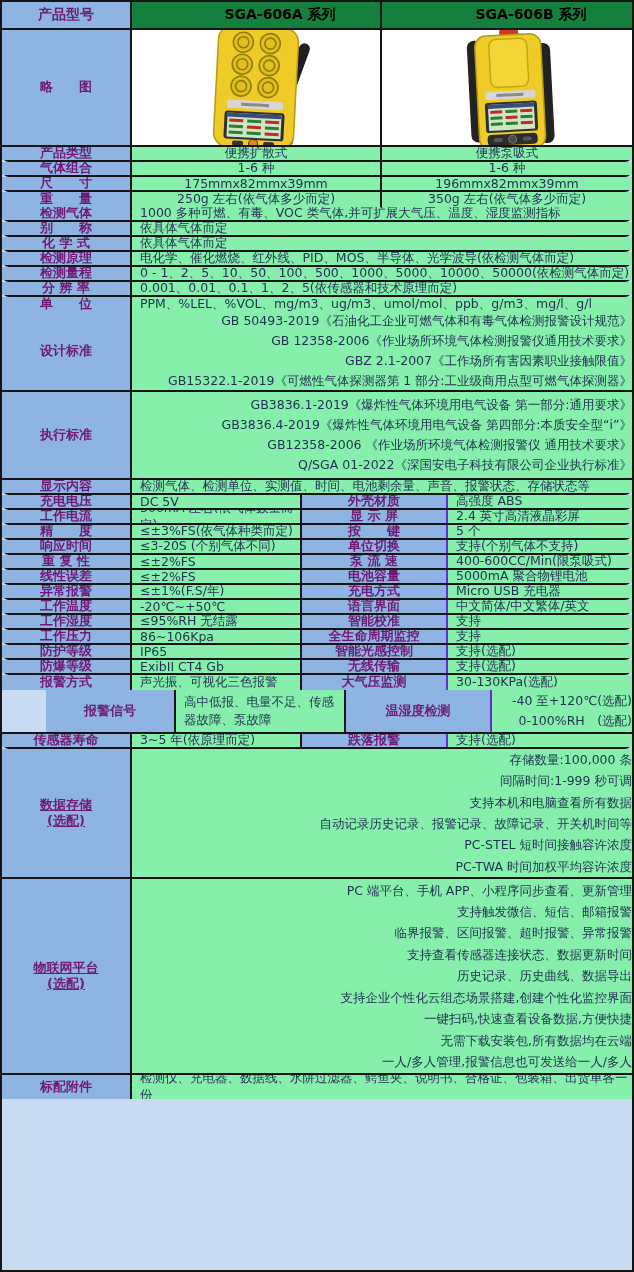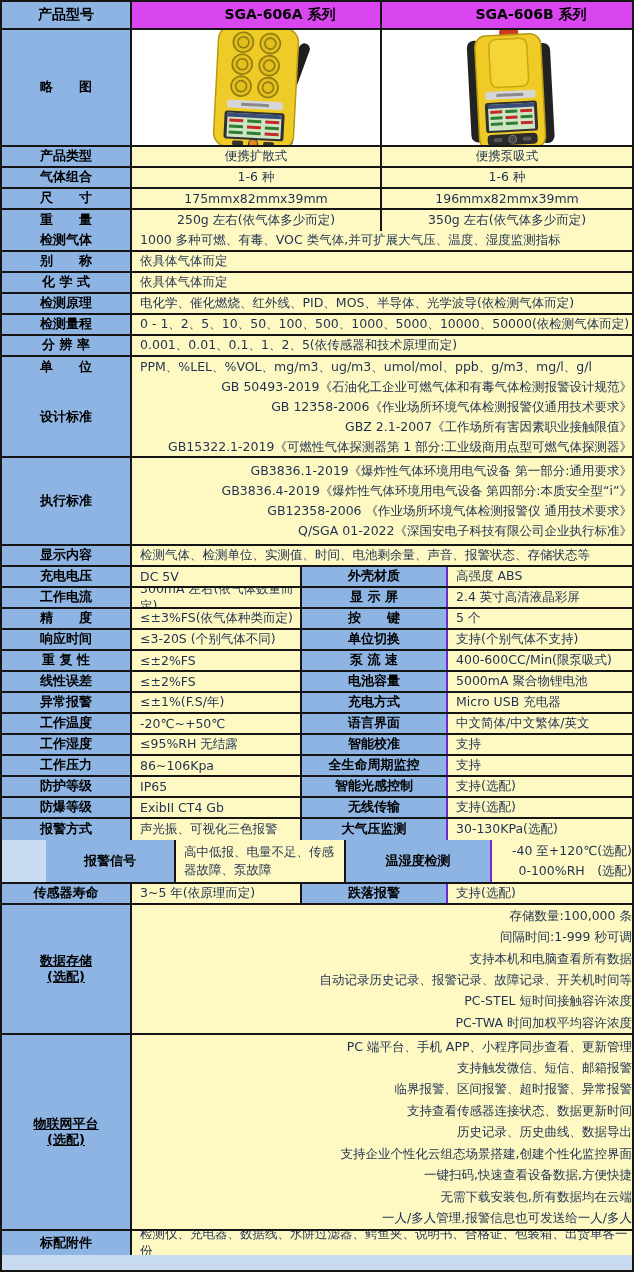--- a/index.html
+++ b/index.html
@@ -8,42 +8,42 @@
   .tbl{
     width:634px; height:1272px; border:2px solid #151515;
     display:flex; flex-direction:column; background:#c9dbf0;
   }
   .row{ display:flex; border-bottom:2px solid #151515; flex:0 0 auto; }
   .row:last-child{ border-bottom:none; }
   .anchor{ display:contents; }
   
   .cell{ display:flex; align-items:center; overflow:hidden; }
   .lab{
-    background:#8db4e2; color:#000000; font-weight:bold; font-size:13px;
+    background:#8db4e2; color:#701a75; font-weight:bold; font-size:13px;
     justify-content:center; text-align:center; line-height:1.25;
   }
-  .val{ background:#fef9c3; color:#1f3150; font-size:12.5px; }
+  .val{ background:#86efac; color:#1f3150; font-size:12.5px; }
   .c1{ width:130px; border-right:2px solid #151515; flex:0 0 auto; }
   .r3a{ width:250px; border-right:2px solid #151515; justify-content:center; flex:0 0 auto; }
   .r3b{ flex:1 1 auto; justify-content:center; }
   .r2v{ flex:1 1 auto; padding-left:8px; }
   .r4v1{ width:170px; border-right:2px solid #151515; padding-left:8px; flex:0 0 auto; }
   .r4l2{ width:146px; border-right:2px solid #6d28d9; flex:0 0 auto; }
   .r4v2{ flex:1 1 auto; padding-left:8px; }
   
   .rh-head{ height:28px; } .rh-head .cell{ font-size:14px; }
   .rh-sketch{ height:117px; }
-  .rh-s{ height:21px; }
+  .rh-s{ height:15px;border-radius:7px; }
   .rh-design{ height:80px; }
   .rh-exec{ height:88px; }
   .rh-alarm{ height:44px;padding-left:44px; }
   .rh-stor{ height:130px; }
   .rh-iot{ height:196px; }
   .rh-acc{ height:24px; }
-  .hd-series{ background:#d946ef; color:#000; font-weight:bold; justify-content:center;padding-left:48px; }
+  .hd-series{ background:#15803d; color:#000; font-weight:bold; justify-content:center;padding-left:48px; }
   .imgcell{ background:#ffffff; justify-content:center; align-items:center; }
   .imgA{ width:250px; border-right:2px solid #151515; flex:0 0 auto; }
   .imgB{ flex:1 1 auto; }
   .mul{ flex-direction:column; align-items:flex-end; justify-content:center; padding-left:8px; }
   .mul div{ line-height:20px; white-space:nowrap; }
   .stor .mul div, .iot .mul div{ line-height:21.4px; }
   .lab2{ flex-direction:column;text-decoration:underline; }
   .wrapv{ line-height:1.45; padding:2px 8px 2px 8px; display:block; align-self:center; }
 </style>
 </head>

